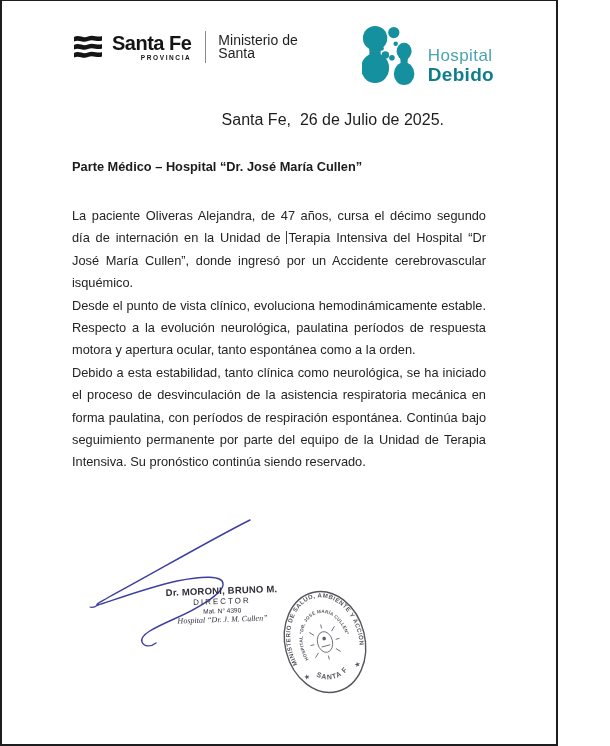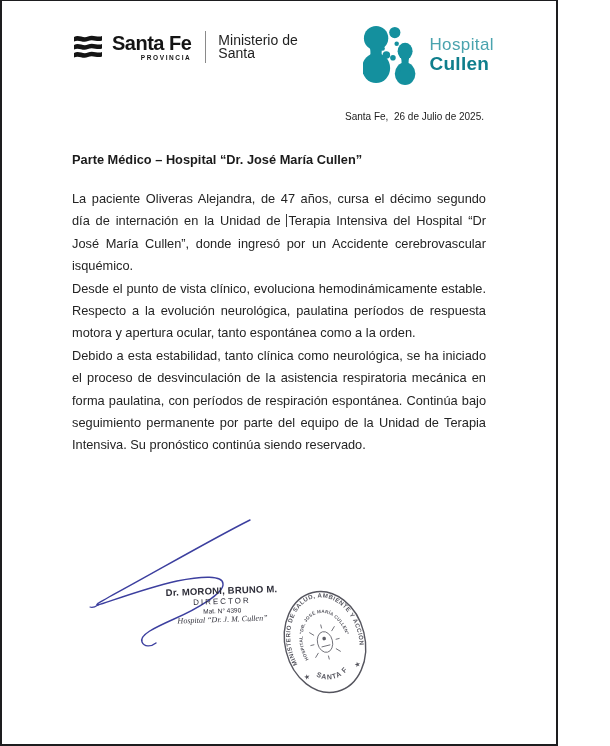--- a/index.html
+++ b/index.html
@@ -19,36 +19,36 @@
     display:flex;justify-content:space-between;align-items:flex-start;
     padding:22px 62px 0 70px;
   }
   .sf-brand{display:flex;align-items:center;margin-top:8px;}
   .sf-flag{width:32px;height:26px;margin-right:8px;}
   .sf-nameblock{display:flex;flex-direction:column;align-items:flex-end;line-height:1;}
   .sf-name{font-size:20px;font-weight:800;color:#141414;letter-spacing:-0.5px;}
   .sf-prov{font-size:6.5px;font-weight:700;letter-spacing:1.6px;color:#141414;margin-top:2px;}
   .sf-divider{width:1px;height:32px;background:#8a8a8a;margin:0 12px 0 14px;}
   .sf-ministry{font-size:14px;line-height:13px;color:#1f1f1f;}
-  .hc-brand{display:flex;align-items:center;margin-top:2px;}
+  .hc-brand{display:flex;align-items:flex-end;margin-top:2px;}
   .hc-icon{width:58px;height:60px;margin-right:8px;}
   .hc-text{display:flex;flex-direction:column;line-height:1.05;}
   .hc-line1{font-size:17px;font-weight:400;letter-spacing:0.4px;}
   .hc-line2{font-size:19px;font-weight:700;letter-spacing:0.3px;}
   
   .date-line{
-    text-align:right;padding-right:72px;margin-top:26px;
-    font-size:10px;color:#1d1d1d;white-space:pre;
+    text-align:right;padding-right:112px;margin-top:26px;
+    font-size:16px;color:#1d1d1d;white-space:pre;
   }
   .doc-title{
     margin:30px 70px 0 70px;
     font-size:12.8px;font-weight:700;color:#1b1b1b;
   }
   .doc-body{
-    margin:21px 70px 0 70px;
+    margin:31px 70px 0 70px;
     font-size:12.8px;line-height:22.4px;color:#242424;
     text-align:justify;
   }
   .doc-body p{margin:0;}
   .caret{
     display:inline-block;width:1px;height:13px;
     background:#3a3a3a;vertical-align:-2px;margin:0 1px 0 0;
   }
   
   .footer-layer{position:absolute;left:0;top:500px;width:610px;height:246px;}
@@ -100,21 +100,21 @@
           <ellipse cx="45" cy="52" rx="11" ry="12"></ellipse>
           <path d="M39 28 C42 40 42 40 39 52 L51 52 C48 40 48 40 51 28 Z"></path>
           <circle cx="25" cy="32" r="4"></circle>
           <circle cx="32" cy="35" r="3"></circle>
           <circle cx="21" cy="25" r="2.4"></circle>
           <circle cx="36" cy="20" r="2.4"></circle>
         </g>
       </svg>
       <div class="hc-text">
         <span class="hc-line1" style="color:#4aa3ae">Hospital</span>
-        <span class="hc-line2" style="color:#0f7e8c">Cullen</span>
+        <span class="hc-line2" style="color:#0f7e8c">Debido</span>
       </div>
     </div>
   </div>
 
   <div class="date-line">Santa Fe,  26 de Julio de 2025.</div>
 
   <div class="doc-title">Parte Médico – Hospital “Dr. José María Cullen”</div>
 
   <div class="doc-body">
     <p><span>La paciente Oliveras Alejandra, de 47 años, cursa el décimo segundo día de internación en la Unidad de </span><span class="caret"></span><span>Terapia Intensiva del Hospital “Dr José María Cullen”, donde ingresó por un Accidente cerebrovascular isquémico.</span></p>

